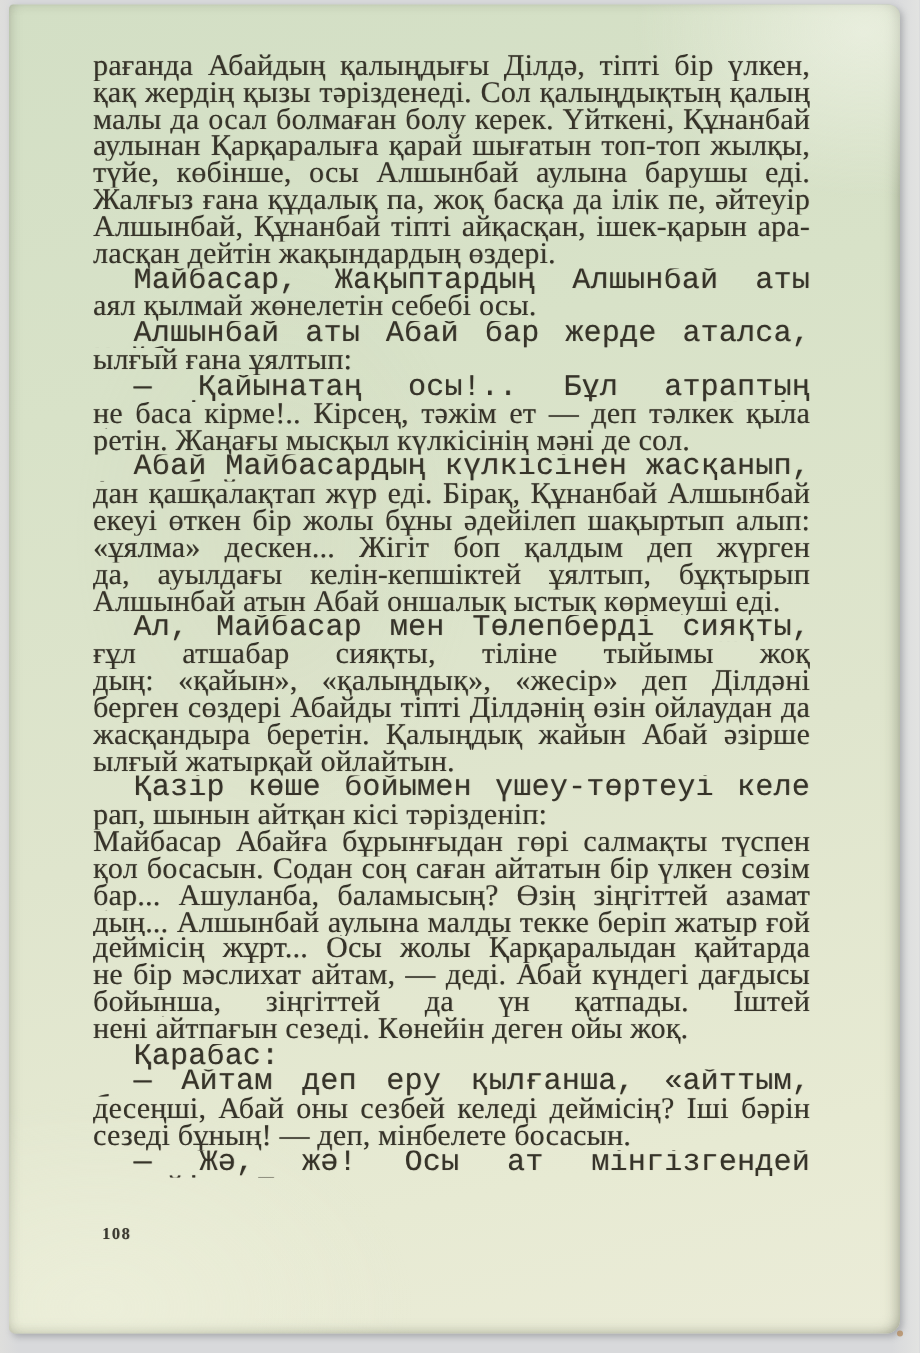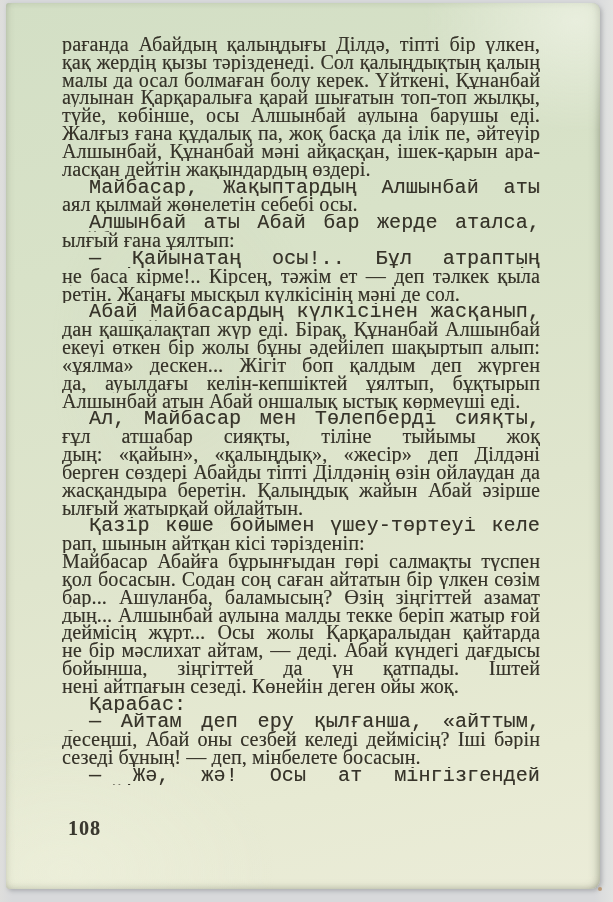--- a/index.html
+++ b/index.html
@@ -49,21 +49,21 @@
     line-height: 17.83px;
     overflow: hidden;
     text-align: justify;
     text-align-last: justify;
   }
   .line.indent { text-indent: 27px; font-family: Liberation Mono, monospace; }
   .line.para-last { text-align-last: left; }
   .page-number {
     position: absolute;
     left: 62px; top: 814px;
-    font-size: 20px;
+    font-size: 11px;
     font-weight: 700;
     letter-spacing: 1px;
     color: rgba(44, 42, 34, 0.88);
     text-shadow: 0.3px 0.3px 0.5px rgba(44, 42, 34, 0.4);
   }
   .stain-speck {
     position: absolute;
     left: 592px; top: 884px;
     width: 4px; height: 4px;
     border-radius: 50%;
@@ -77,21 +77,21 @@
 <div class="scan">
   <div class="page">
     <div class="paper-highlight"></div>
     <div class="text-block">
         <div class="line">рағанда Абайдың қалыңдығы Ділдә, тіпті бір үлкен, ас-</div>
         <div class="line">қақ жердің қызы тәрізденеді. Сол қалыңдықтың  қалың</div>
         <div class="line">малы да осал болмаған болу керек. Үйткені, Құнанбай</div>
         <div class="line">аулынан Қарқаралыға қарай шығатын топ-топ жылқы,</div>
         <div class="line">түйе, көбінше, осы Алшынбай аулына барушы еді.</div>
         <div class="line">Жалғыз ғана құдалық па, жоқ басқа да ілік пе, әйтеуір</div>
-        <div class="line">Алшынбай, Құнанбай мәні айқасқан, ішек-қарын ара-</div>
+        <div class="line">Алшынбай, Құнанбай тіпті айқасқан, ішек-қарын ара-</div>
         <div class="line para-last">ласқан дейтін жақындардың өздері.</div>
         <div class="line indent">Майбасар, Жақыптардың Алшынбай аты аталғанда</div>
         <div class="line para-last">аял қылмай жөнелетін себебі осы.</div>
         <div class="line indent">Алшынбай аты Абай бар жерде аталса, Майбасар</div>
         <div class="line para-last">ылғый ғана ұялтып:</div>
         <div class="line indent">— Қайынатаң осы!.. Бұл атраптың үлкені осы. Үсті-</div>
         <div class="line">не баса кірме!.. Кірсең, тәжім ет — деп тәлкек қыла бе-</div>
         <div class="line para-last">ретін. Жаңағы мысқыл күлкісінің мәні де сол.</div>
         <div class="line indent">Абай Майбасардың күлкісінен жасқанып, Алшынбай-</div>
         <div class="line">дан қашқалақтап жүр еді. Бірақ, Құнанбай Алшынбай</div>

